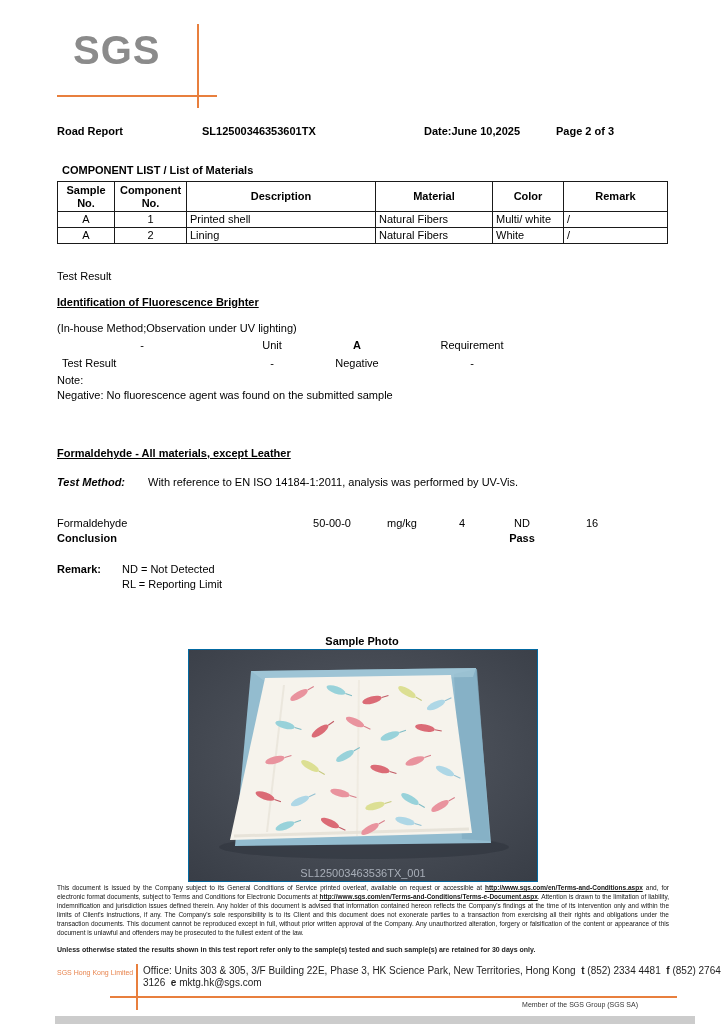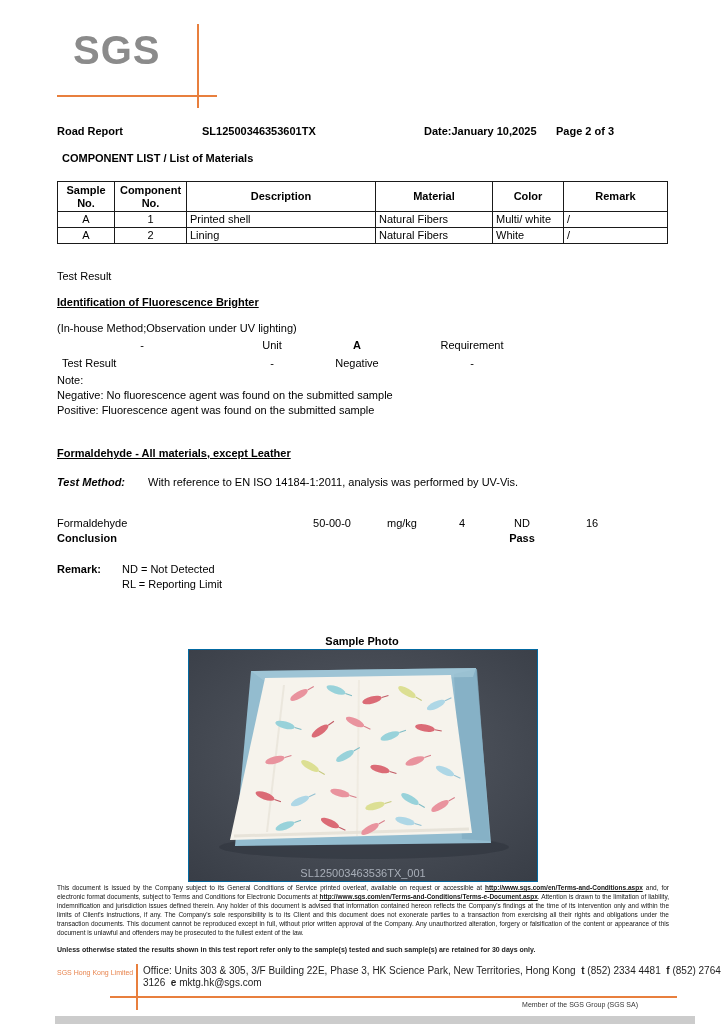--- a/index.html
+++ b/index.html
@@ -65,24 +65,24 @@
 <div class="page">
 
   <div class="logo">
     <div class="logo-text">SGS</div>
     <div class="cross-v"></div>
     <div class="cross-h"></div>
   </div>
 
   <span class="abs hdr" style="left:57px;top:125px;">Road Report</span>
   <span class="abs hdr" style="left:202px;top:125px;">SL12500346353601TX</span>
-  <span class="abs hdr" style="left:424px;top:125px;">Date:January 10,2025</span>
+  <span class="abs hdr" style="left:424px;top:125px;">Date:June 10,2025</span>
   <span class="abs hdr" style="left:556px;top:125px;">Page 2 of 3</span>
 
-  <span class="abs hdr" style="left:62px;top:152px;text-align:center;">COMPONENT LIST / List of Materials</span>
+  <span class="abs hdr" style="left:62px;top:164px;text-align:center;">COMPONENT LIST / List of Materials</span>
 
   <table class="comp-table">
     <colgroup>
       <col style="width:57px">
         <col style="width:72px">
         <col style="width:189px">
       <col style="width:117px">
         <col style="width:71px">
         <col style="width:104px">
     </colgroup>
@@ -127,21 +127,20 @@
   </div>
   <div class="fluo-grid" style="top:357px;">
     <span class="first-left">Test Result</span>
     <span>-</span>
     <span>Negative</span>
     <span>-</span>
   </div>
 
   <span class="abs txt11" style="left:57px;top:373px;">Note:</span>
   <span class="abs txt11" style="left:57px;top:388px;">Negative:  No fluorescence agent was found on the submitted sample</span>
-  <span class="abs txt11" style="left:57px;top:403px;">Positive:  Fluorescence agent was found on the submitted sample</span>
 
   <span class="abs txt11 b u" style="left:57px;top:446px;">Formaldehyde - All materials, except Leather</span>
   <span class="abs txt11 b" style="left:57px;top:475px;font-style:italic;">Test Method:</span>
   <span class="abs txt11" style="left:148px;top:475px;">With reference to EN ISO 14184-1:2011, analysis was performed by UV-Vis.</span>
 
   <div class="form-grid" style="top:517px;">
     <span class="first-left">Formaldehyde</span>
     <span>50-00-0</span>
     <span>mg/kg</span>
     <span>4</span>

